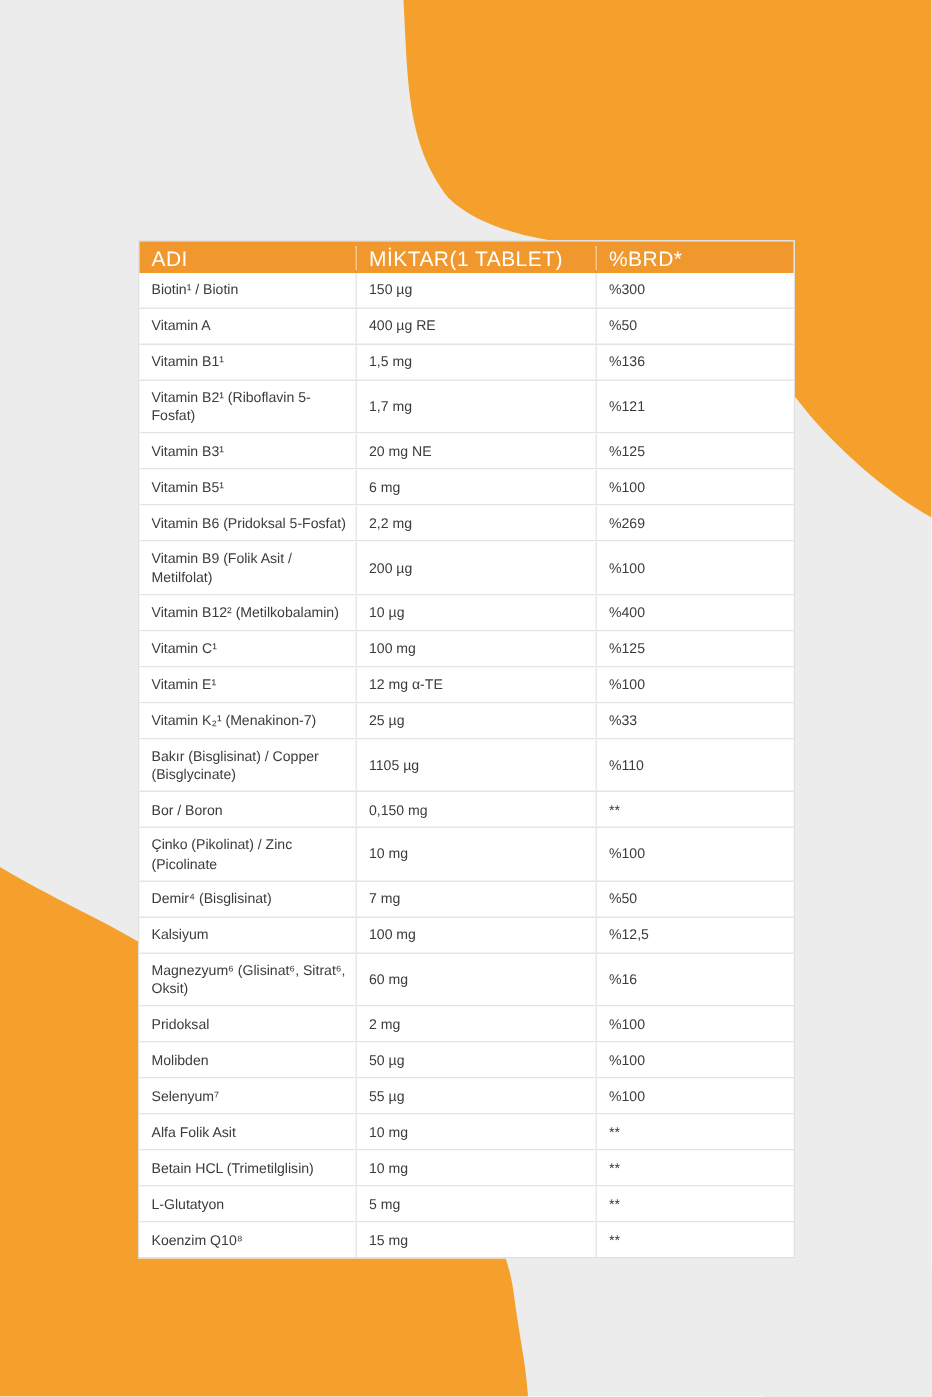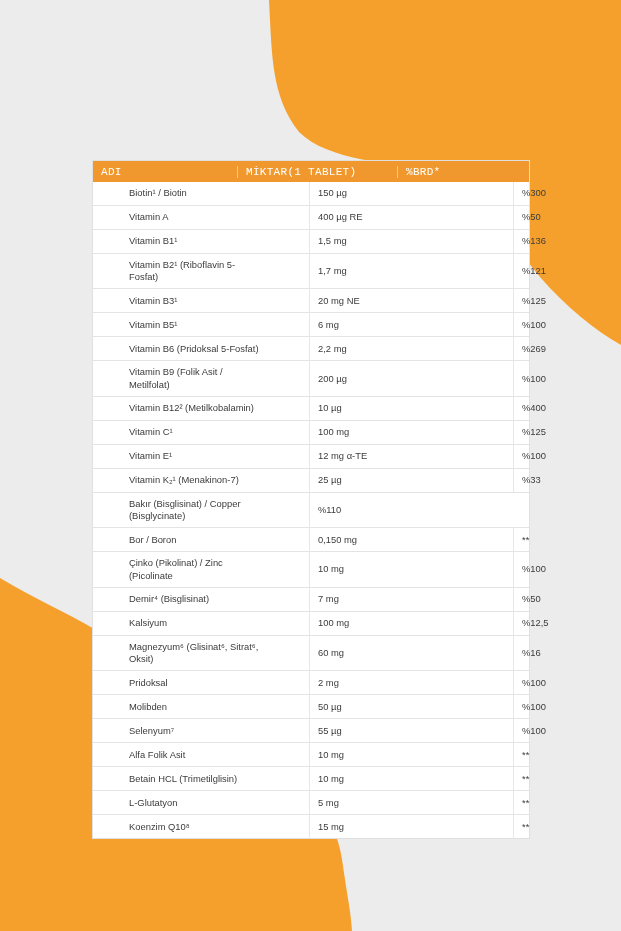--- a/index.html
+++ b/index.html
@@ -25,56 +25,54 @@
     background:#fff;
     border:1px solid #E0E0E0;
     box-sizing:border-box;
   }
   .head-row{
     display:flex;
     background:var(--header);
     color:#FFFFFF;
     height:21px;
     align-items:center;
-    font-size:11px;
+    font-size:14px;
     letter-spacing:0.3px;
     font-weight:500;
-    font-family:Liberation Mono, monospace;
   }
   .head-row .th{
     box-sizing:border-box;
     padding-left:8px;
     white-space:nowrap;
     overflow:hidden;
   }
   .head-row .th + .th{border-left:1px solid rgba(255,255,255,0.45);}
   .c1{width:144px;flex:0 0 144px;}
   .c2{width:160px;flex:0 0 160px;}
   .c3{width:132px;flex:1 1 auto;}
   .row{
     display:flex;
     background:#fff;
     border-bottom:1px solid var(--divider);
     min-height:23px;
     align-items:flex-end;
-    padding-left:28px;
   }
   .row:last-child{border-bottom:none;}
   .row .td{
     box-sizing:border-box;
     padding:5px 4px 5px 8px;
     font-size:9.4px;
     line-height:1.3;
     color:var(--text);
     align-self:stretch;
     display:flex;
     align-items:center;
   }
   .row .td.c1{padding-right:1px;}
-  .row .td + .td{border-left:1px solid var(--coldiv);margin-left:44px;}
+  .row .td + .td{border-left:1px solid var(--coldiv);}
 </style>
 </head>
 <body>
 
 <div class="stage" style="--bg: #ECECEC; --blob: #F5A02C; --header: #F0982E; --divider: #E4E4E4; --text: #3B3B3B;">
 
   <svg class="blobs" viewBox="0 0 621 931" xmlns="http://www.w3.org/2000/svg" aria-hidden="true">
     <path d="M 269 0
              C 272 55, 271 96, 299 132
              C 330 162, 388 161, 434 172
@@ -163,20 +161,21 @@
     </div>
 
     <div class="row">
       <div class="td c1">Vitamin K₂¹ (Menakinon-7)</div>
       <div class="td c2">25 µg</div>
       <div class="td c3">%33</div>
     </div>
 
     <div class="row">
       <div class="td c1">Bakır (Bisglisinat) / Copper (Bisglycinate)</div>
+      <div class="td c2">1105 µg</div>
       <div class="td c3">%110</div>
     </div>
 
     <div class="row">
       <div class="td c1">Bor / Boron</div>
       <div class="td c2">0,150 mg</div>
       <div class="td c3">**</div>
     </div>
 
     <div class="row">

